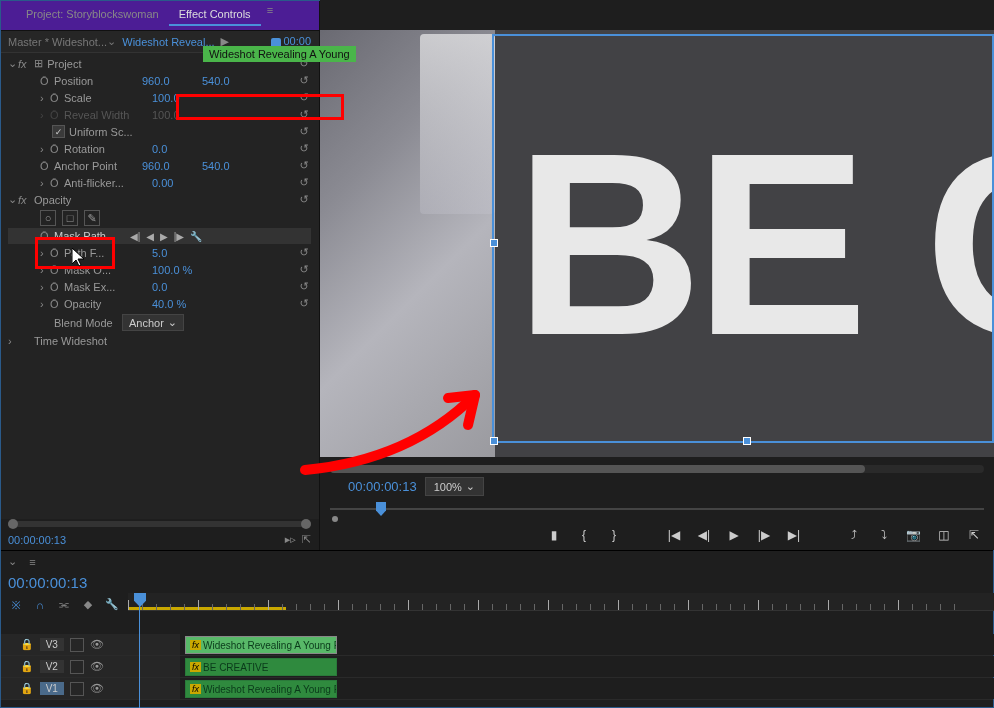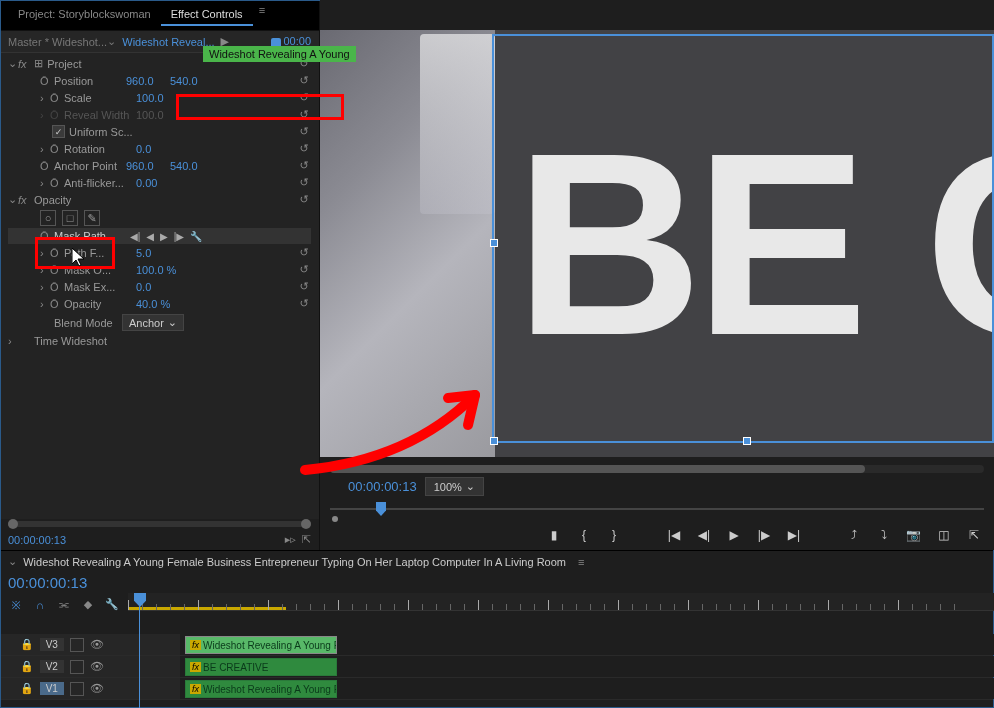--- a/index.html
+++ b/index.html
@@ -1,36 +1,36 @@
 <!DOCTYPE html>
 <html><head>
 <meta charset="utf-8">
 <style>
 * { margin: 0; padding: 0; box-sizing: border-box; font-family: 'Segoe UI', Arial, sans-serif; }
 body { background: #1a1a1a; color: #aaa; font-size: 11px; width: 994px; height: 708px; overflow: hidden; position: relative; }
 .top-container { display: flex; height: 550px; }
 .effect-panel { width: 320px; background: #232323; border-right: 1px solid #111; display: flex; flex-direction: column; }
-.panel-header { display: flex; padding: 4px 8px; background: #000000; border-bottom: 1px solid #111; }
+.panel-header { display: flex; padding: 4px 16px; background: #4c1d95; border-bottom: 1px solid #111; }
 .panel-tab { padding: 4px 10px; cursor: pointer; color: #888; }
 .panel-tab.active { color: #ddd; border-bottom: 2px solid #4a90d9; }
 .source-row { display: flex; align-items: center; padding: 4px 8px; background: #262626; border-bottom: 1px solid #333; }
 .source-row .link { color: #4a90d9; margin: 0 6px; cursor: pointer; }
 .source-row .dim { color: #777; }
 .playhead-mini { margin-left: auto; color: #4a90d9; position: relative; }
 .playhead-mini::before { content: ''; display: inline-block; width: 10px; height: 10px; background: #4a90d9; border-radius: 2px 2px 0 0; margin-right: 2px; vertical-align: middle; }
 .clip-tooltip { position: absolute; left: 203px; top: 46px; background: #4ab54a; color: #111; padding: 2px 6px; font-size: 11px; z-index: 10; }
 .section-header { padding: 4px 8px; background: #2a2a2a; color: #999; }
 .effect-group { padding: 2px 8px; }
 .row { display: flex; align-items: center; padding: 2px 0; font-size: 11px; min-height: 16px; position: relative; }
 .row .chev { width: 10px; color: #888; cursor: pointer; }
 .row .fx { width: 14px; color: #888; font-style: italic; margin-right: 2px; }
 .row .stopwatch { width: 14px; color: #888; cursor: pointer; }
 .row .label { flex: 0 0 auto; color: #999; min-width: 68px; }
 .row .label.dim { color: #555; }
-.row .val { color: #4a90d9; cursor: pointer; margin-left: 4px; min-width: 40px; }
+.row .val { color: #4a90d9; cursor: pointer; margin-left: 20px; min-width: 40px; }
 .row .val.dim { color: #555; }
 .row .reset { margin-left: auto; color: #888; cursor: pointer; width: 14px; text-align: center; }
 .row .check { width: 13px; height: 13px; background: #3a3a3a; border: 1px solid #555; display: inline-flex; align-items: center; justify-content: center; color: #ccc; font-size: 9px; margin-right: 4px; }
 .indent2 { padding-left: 32px; }
 .indent3 { padding-left: 44px; }
 .mask-tools { display: flex; gap: 6px; padding: 2px 0 2px 32px; }
 .mask-tools .tool { width: 16px; height: 16px; border: 1px solid #555; display: flex; align-items: center; justify-content: center; color: #999; cursor: pointer; }
 .red-highlight { position: absolute; border: 3px solid #ff0000; pointer-events: none; z-index: 20; }
 .path-tools { display: flex; gap: 2px; margin-left: 6px; }
 .path-tools span { color: #aaa; cursor: pointer; font-size: 10px; padding: 0 2px; }
@@ -314,21 +314,20 @@
 </div>
 
 <svg class="red-arrow" width="220" height="110" viewBox="0 0 220 110">
   <path d="M5 100 Q 110 90 175 25" stroke="#ff0000" stroke-width="10" fill="none" stroke-linecap="round"></path>
   <path d="M175 25 L148 28 M175 25 L168 55" stroke="#ff0000" stroke-width="10" fill="none" stroke-linecap="round"></path>
 </svg>
 
 <div class="bottom-container">
   <div class="seq-header">
     <span class="chev">⌄</span>
-    <span class="name">Wideshot Revealing A Young Female Business Entrepreneur Typing On Her Laptop Computer In A Living Room</span>
     <span class="menu">≡</span>
   </div>
   <div class="tl-top">
     <span class="tl-tc">00:00:00:13</span>
   </div>
   <div style="display:flex;">
     <div class="tl-tools">
       <span class="tool" style="color:#4a90d9;">※</span>
       <span class="tool" style="color:#4a90d9;">∩</span>
       <span class="tool">⫘</span>

